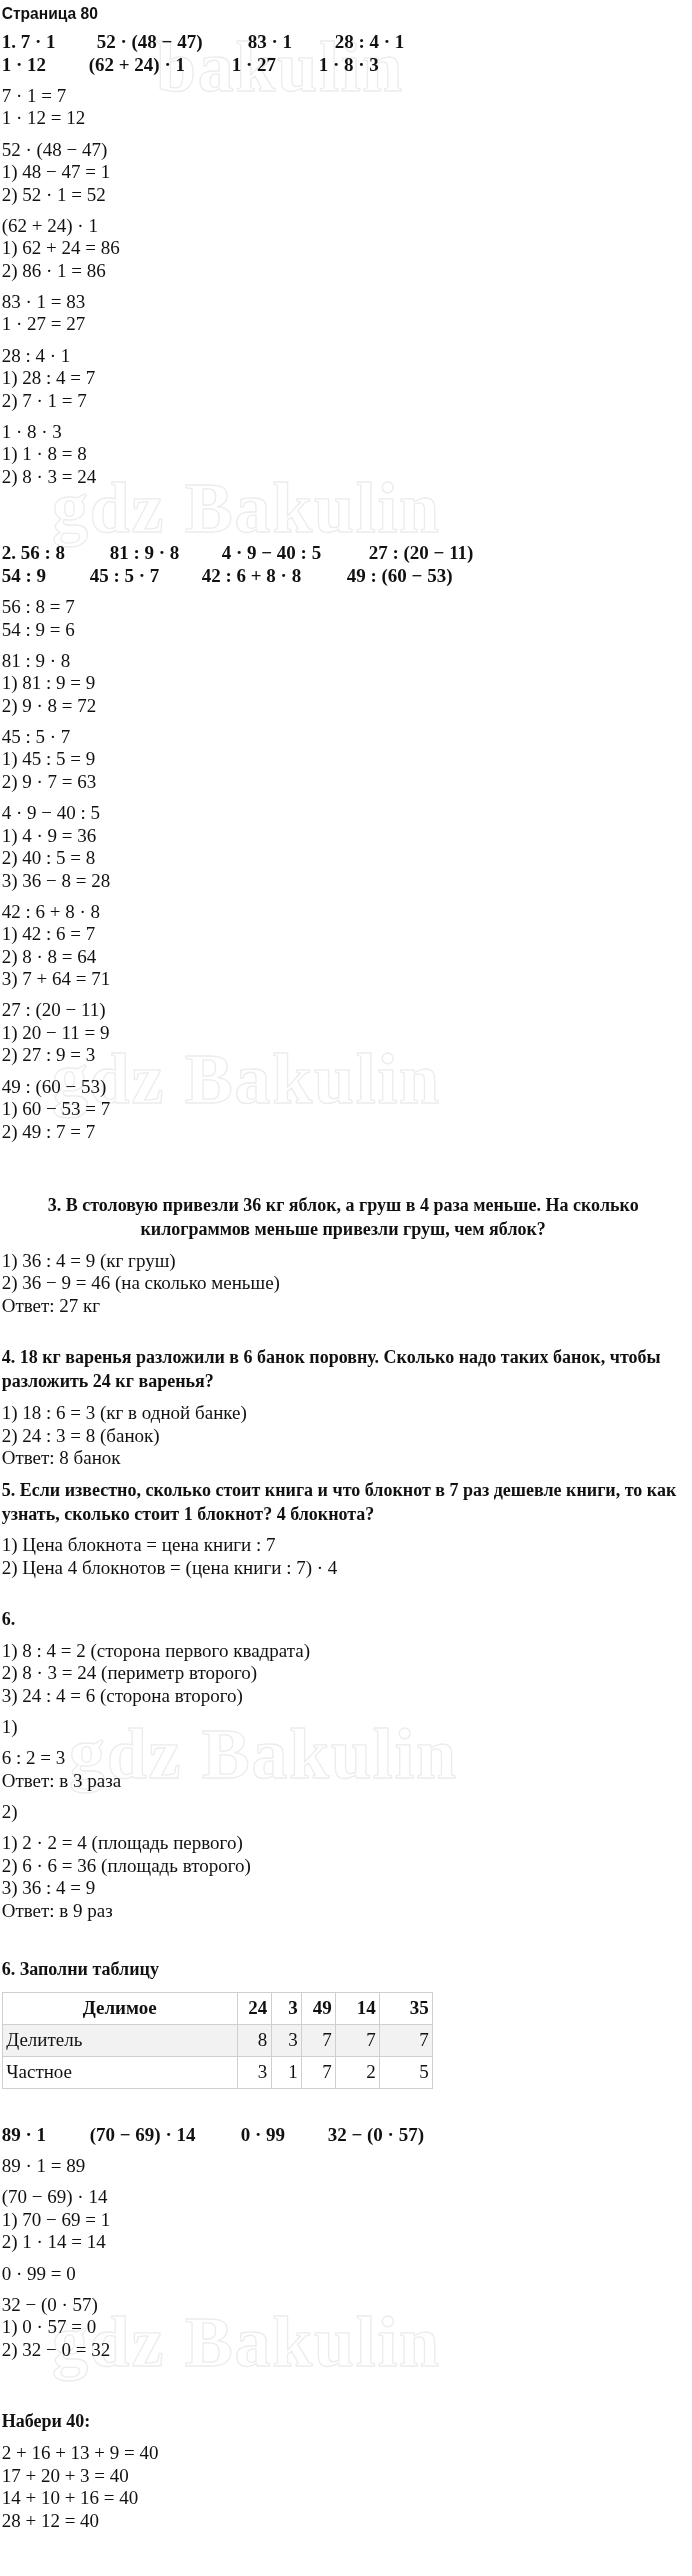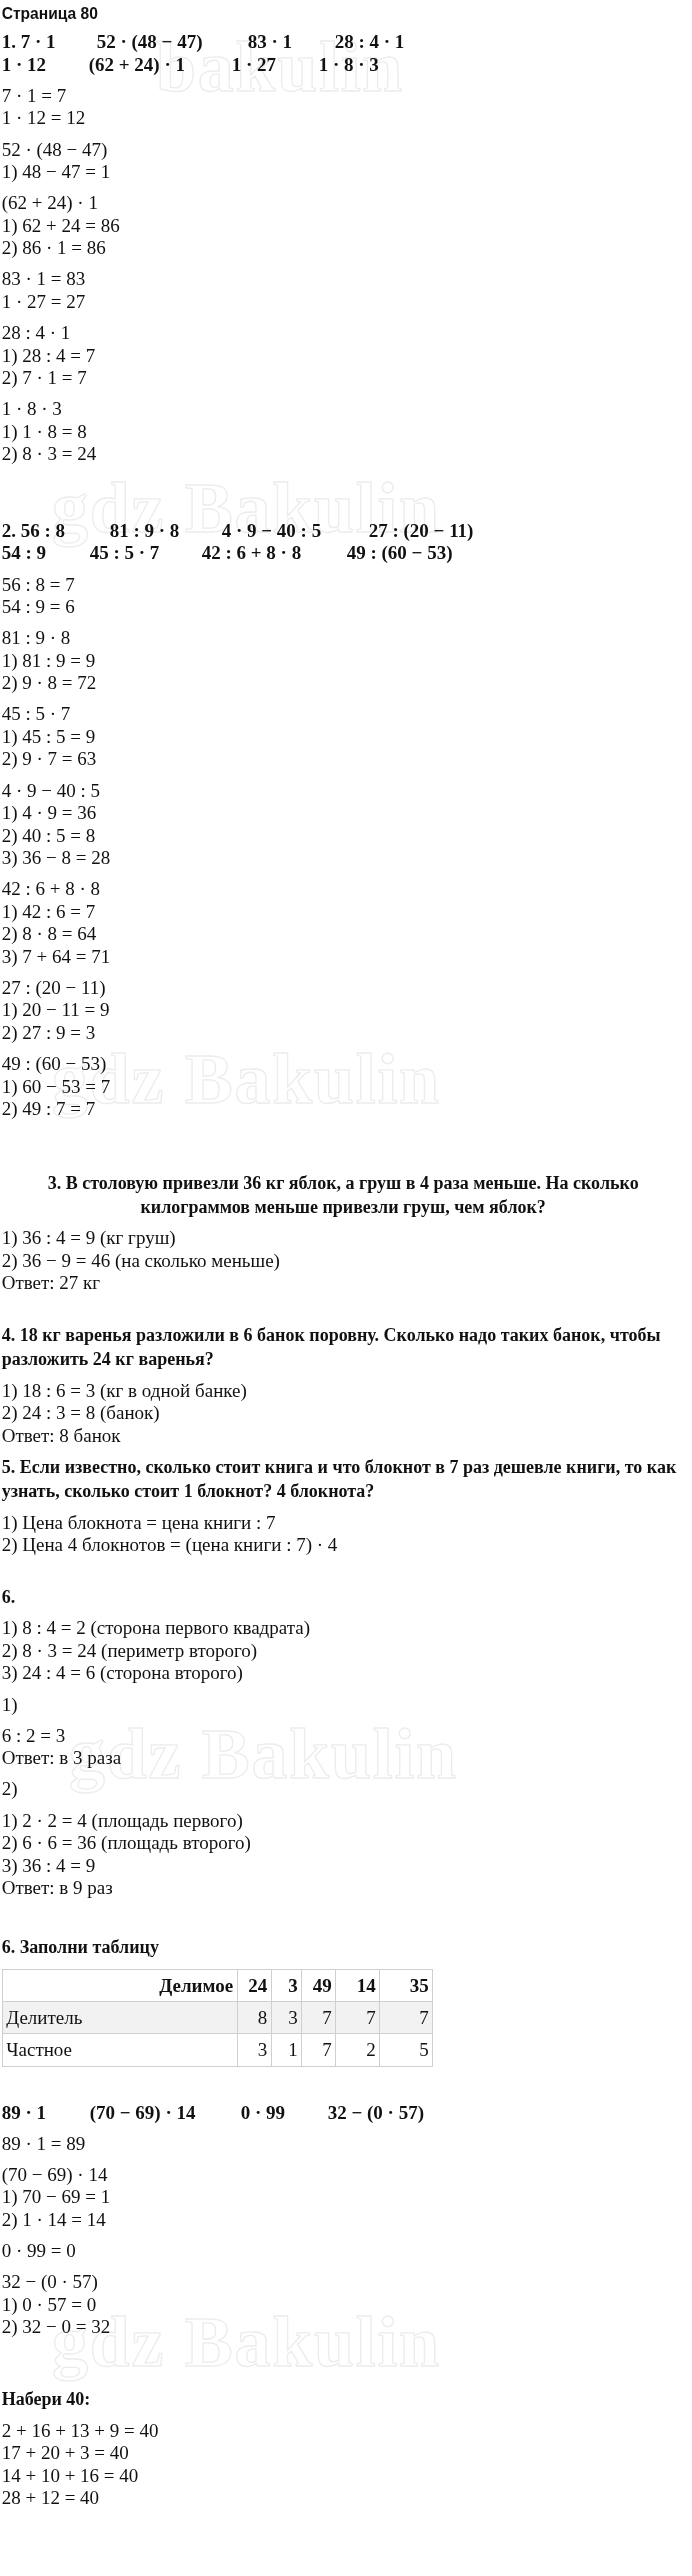--- a/index.html
+++ b/index.html
@@ -48,21 +48,21 @@
       margin-top: 10.4px;
       font-size: 19px;
     }
     table.t7 td, table.t7 th {
       border: 0.9px solid #cfcfcf;
       padding: 2.6px 3.5px;
       text-align: right;
       height: 26px;
     }
     table.t7 th { font-weight: bold; }
-    table.t7 th.first { text-align: right; width: 227px; }
+    table.t7 th.first { text-align: center; width: 227px; }
     table.t7 td.first { text-align: left; }
     table.t7 tr.alt td { background: #f2f2f2; }
   </style>
 </head>
 <body>
 
 <div class="wm" style="top:26px; left:156px;">bakulin</div>
 <div class="wm" style="top:467px; left:52px;">gdz Bakulin</div>
 <div class="wm" style="top:1038px; left:52px;">gdz Bakulin</div>
 <div class="wm" style="top:1713px; left:69px;">gdz Bakulin</div>
@@ -86,20 +86,21 @@
       <span>1 · 8 · 3</span>
     </div>
 
     <div class="block">
       <div class="line">7 · 1 = 7</div>
       <div class="line">1 · 12 = 12</div>
     </div>
     <div class="block">
       <div class="line">52 · (48 − 47)</div>
       <div class="line">1) 48 − 47 = 1</div>
+      <div class="line">2) 52 · 1 = 52</div>
     </div>
     <div class="block">
       <div class="line">(62 + 24) · 1</div>
       <div class="line">1) 62 + 24 = 86</div>
       <div class="line">2) 86 · 1 = 86</div>
     </div>
     <div class="block">
       <div class="line">83 · 1 = 83</div>
       <div class="line">1 · 27 = 27</div>
     </div>

